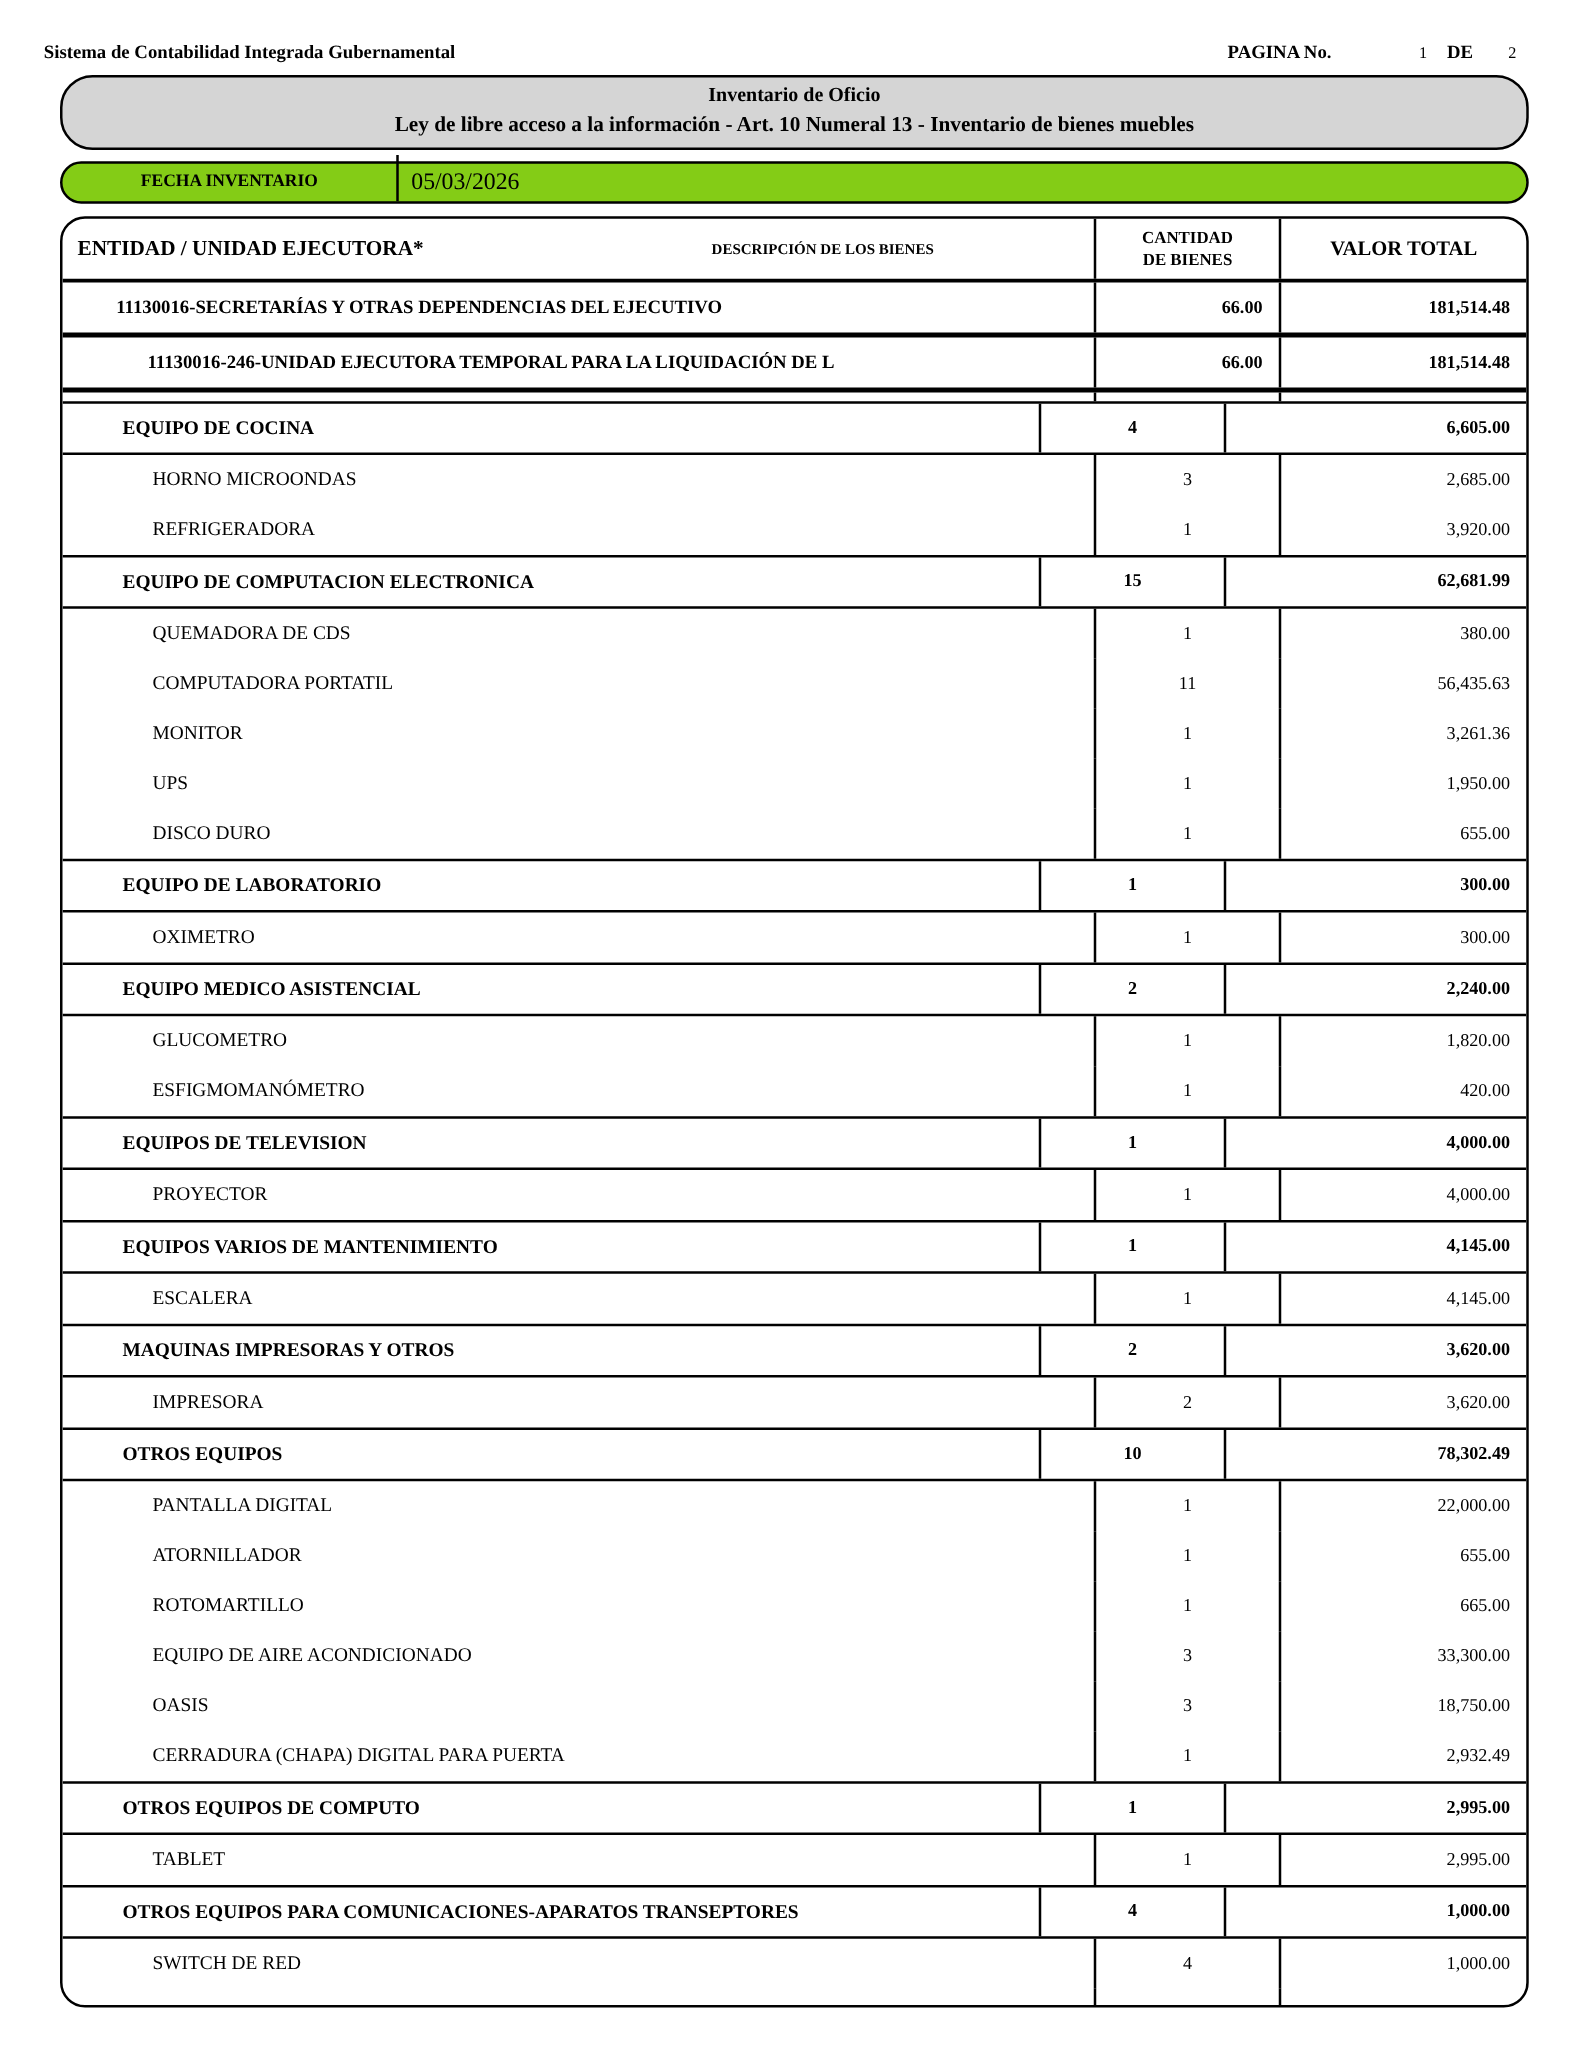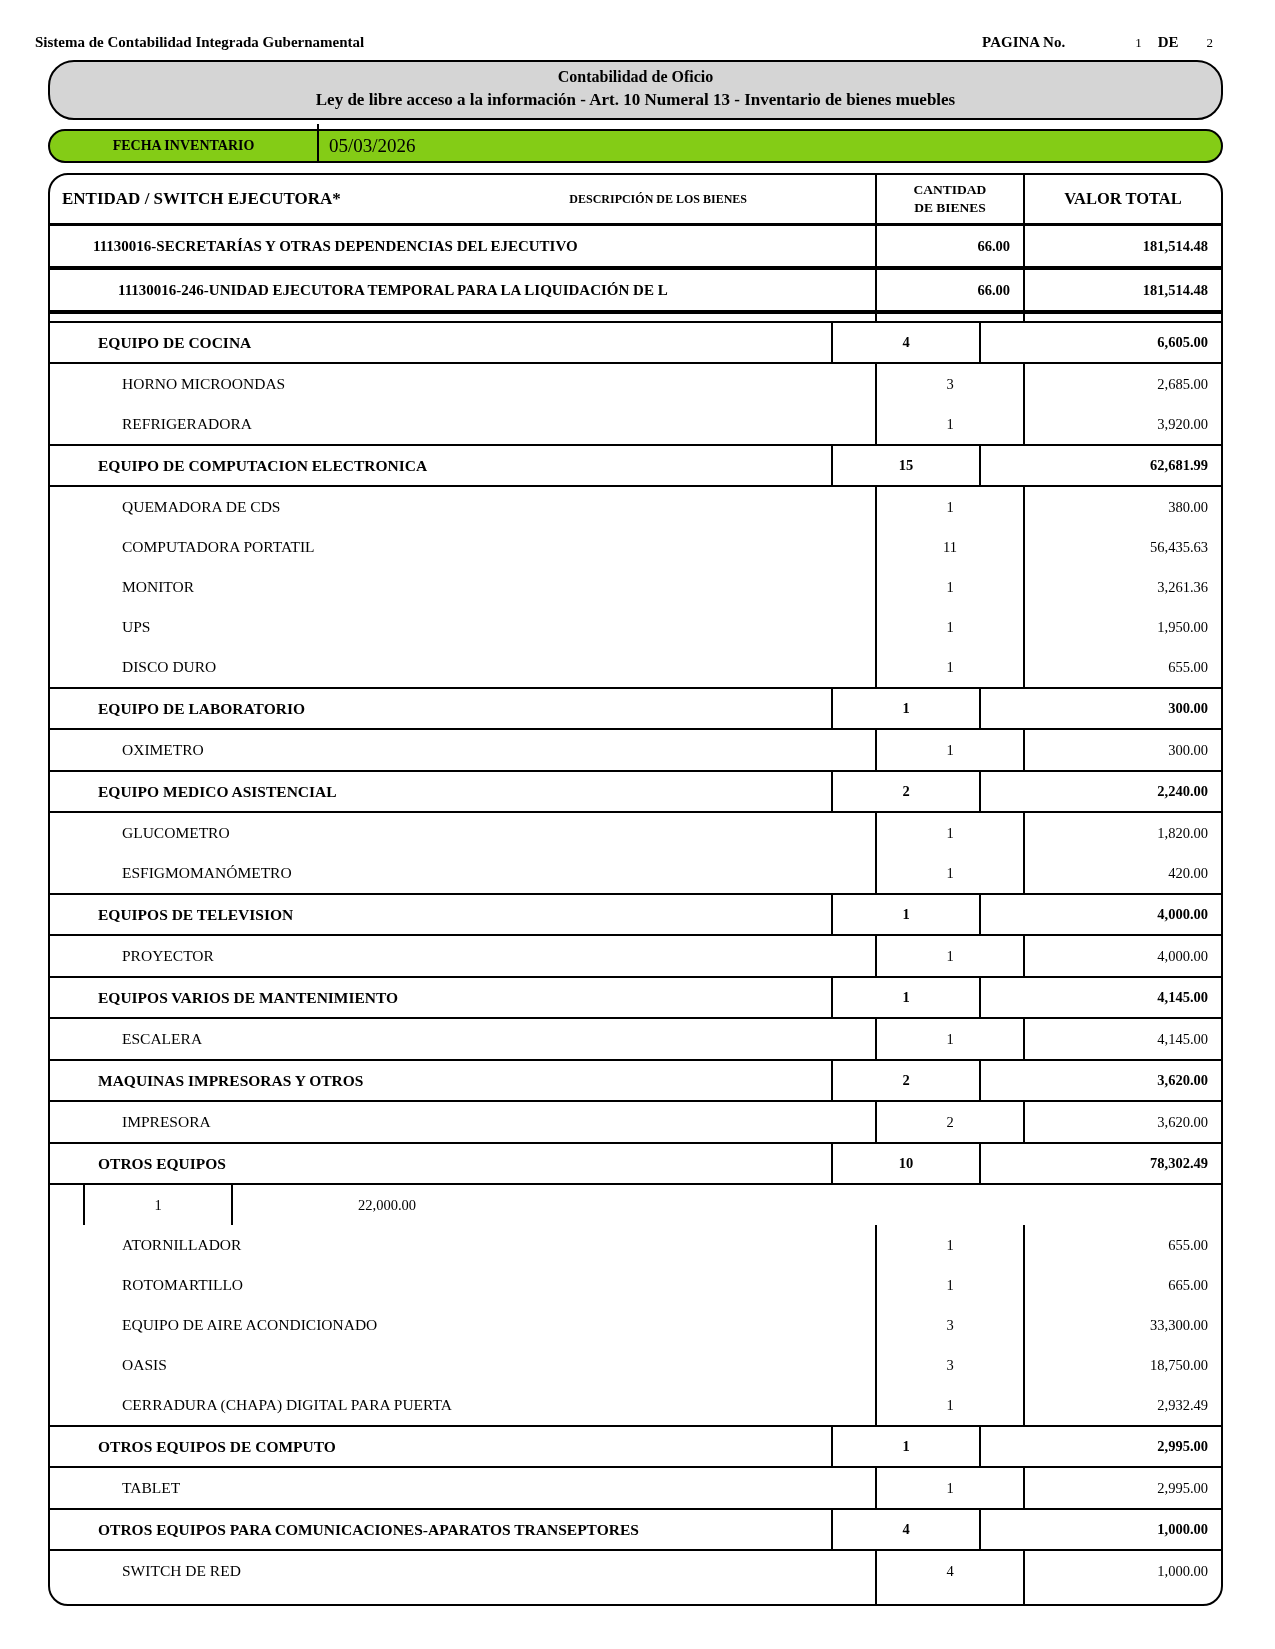--- a/index.html
+++ b/index.html
@@ -119,34 +119,34 @@
       <span class="b">PAGINA No.</span>
       <span class="n n1">1</span>
       <span class="b de">DE</span>
       <span class="n n2">2</span>
     </div>
   </div>
 
   <div class="content">
 
     <div class="banner">
-      <div class="l1">Contabilidad de Oficio</div>
+      <div class="l1">Inventario de Oficio</div>
       <div class="l2">Ley de libre acceso a la información - Art. 10 Numeral 13 - Inventario de bienes muebles</div>
     </div>
 
     <div class="fecha">
       <div class="fecha-label">FECHA INVENTARIO</div>
       <div class="fecha-divider"></div>
       <div class="fecha-value">05/03/2026</div>
     </div>
 
     <div class="table">
       <div class="row hrow">
         <div class="c1">
-          <span class="h-ent">ENTIDAD / SWITCH EJECUTORA*</span>
+          <span class="h-ent">ENTIDAD / UNIDAD EJECUTORA*</span>
           <span class="h-desc">DESCRIPCIÓN DE LOS BIENES</span>
         </div>
         <div class="c2 hc2">
           <div>
             <div>CANTIDAD</div>
             <div>DE BIENES</div>
           </div>
         </div>
         <div class="c3 hc3">VALOR TOTAL</div>
       </div>
@@ -265,20 +265,21 @@
             <div class="c1">IMPRESORA</div>
             <div class="c2">2</div>
             <div class="c3">3,620.00</div>
           </div>
           <div class="row cat">
             <div class="c1">OTROS EQUIPOS</div>
             <div class="c2">10</div>
             <div class="c3">78,302.49</div>
           </div>
           <div class="row item">
+            <div class="c1">PANTALLA  DIGITAL</div>
             <div class="c2">1</div>
             <div class="c3">22,000.00</div>
           </div>
           <div class="row item">
             <div class="c1">ATORNILLADOR</div>
             <div class="c2">1</div>
             <div class="c3">655.00</div>
           </div>
           <div class="row item">
             <div class="c1">ROTOMARTILLO</div>

